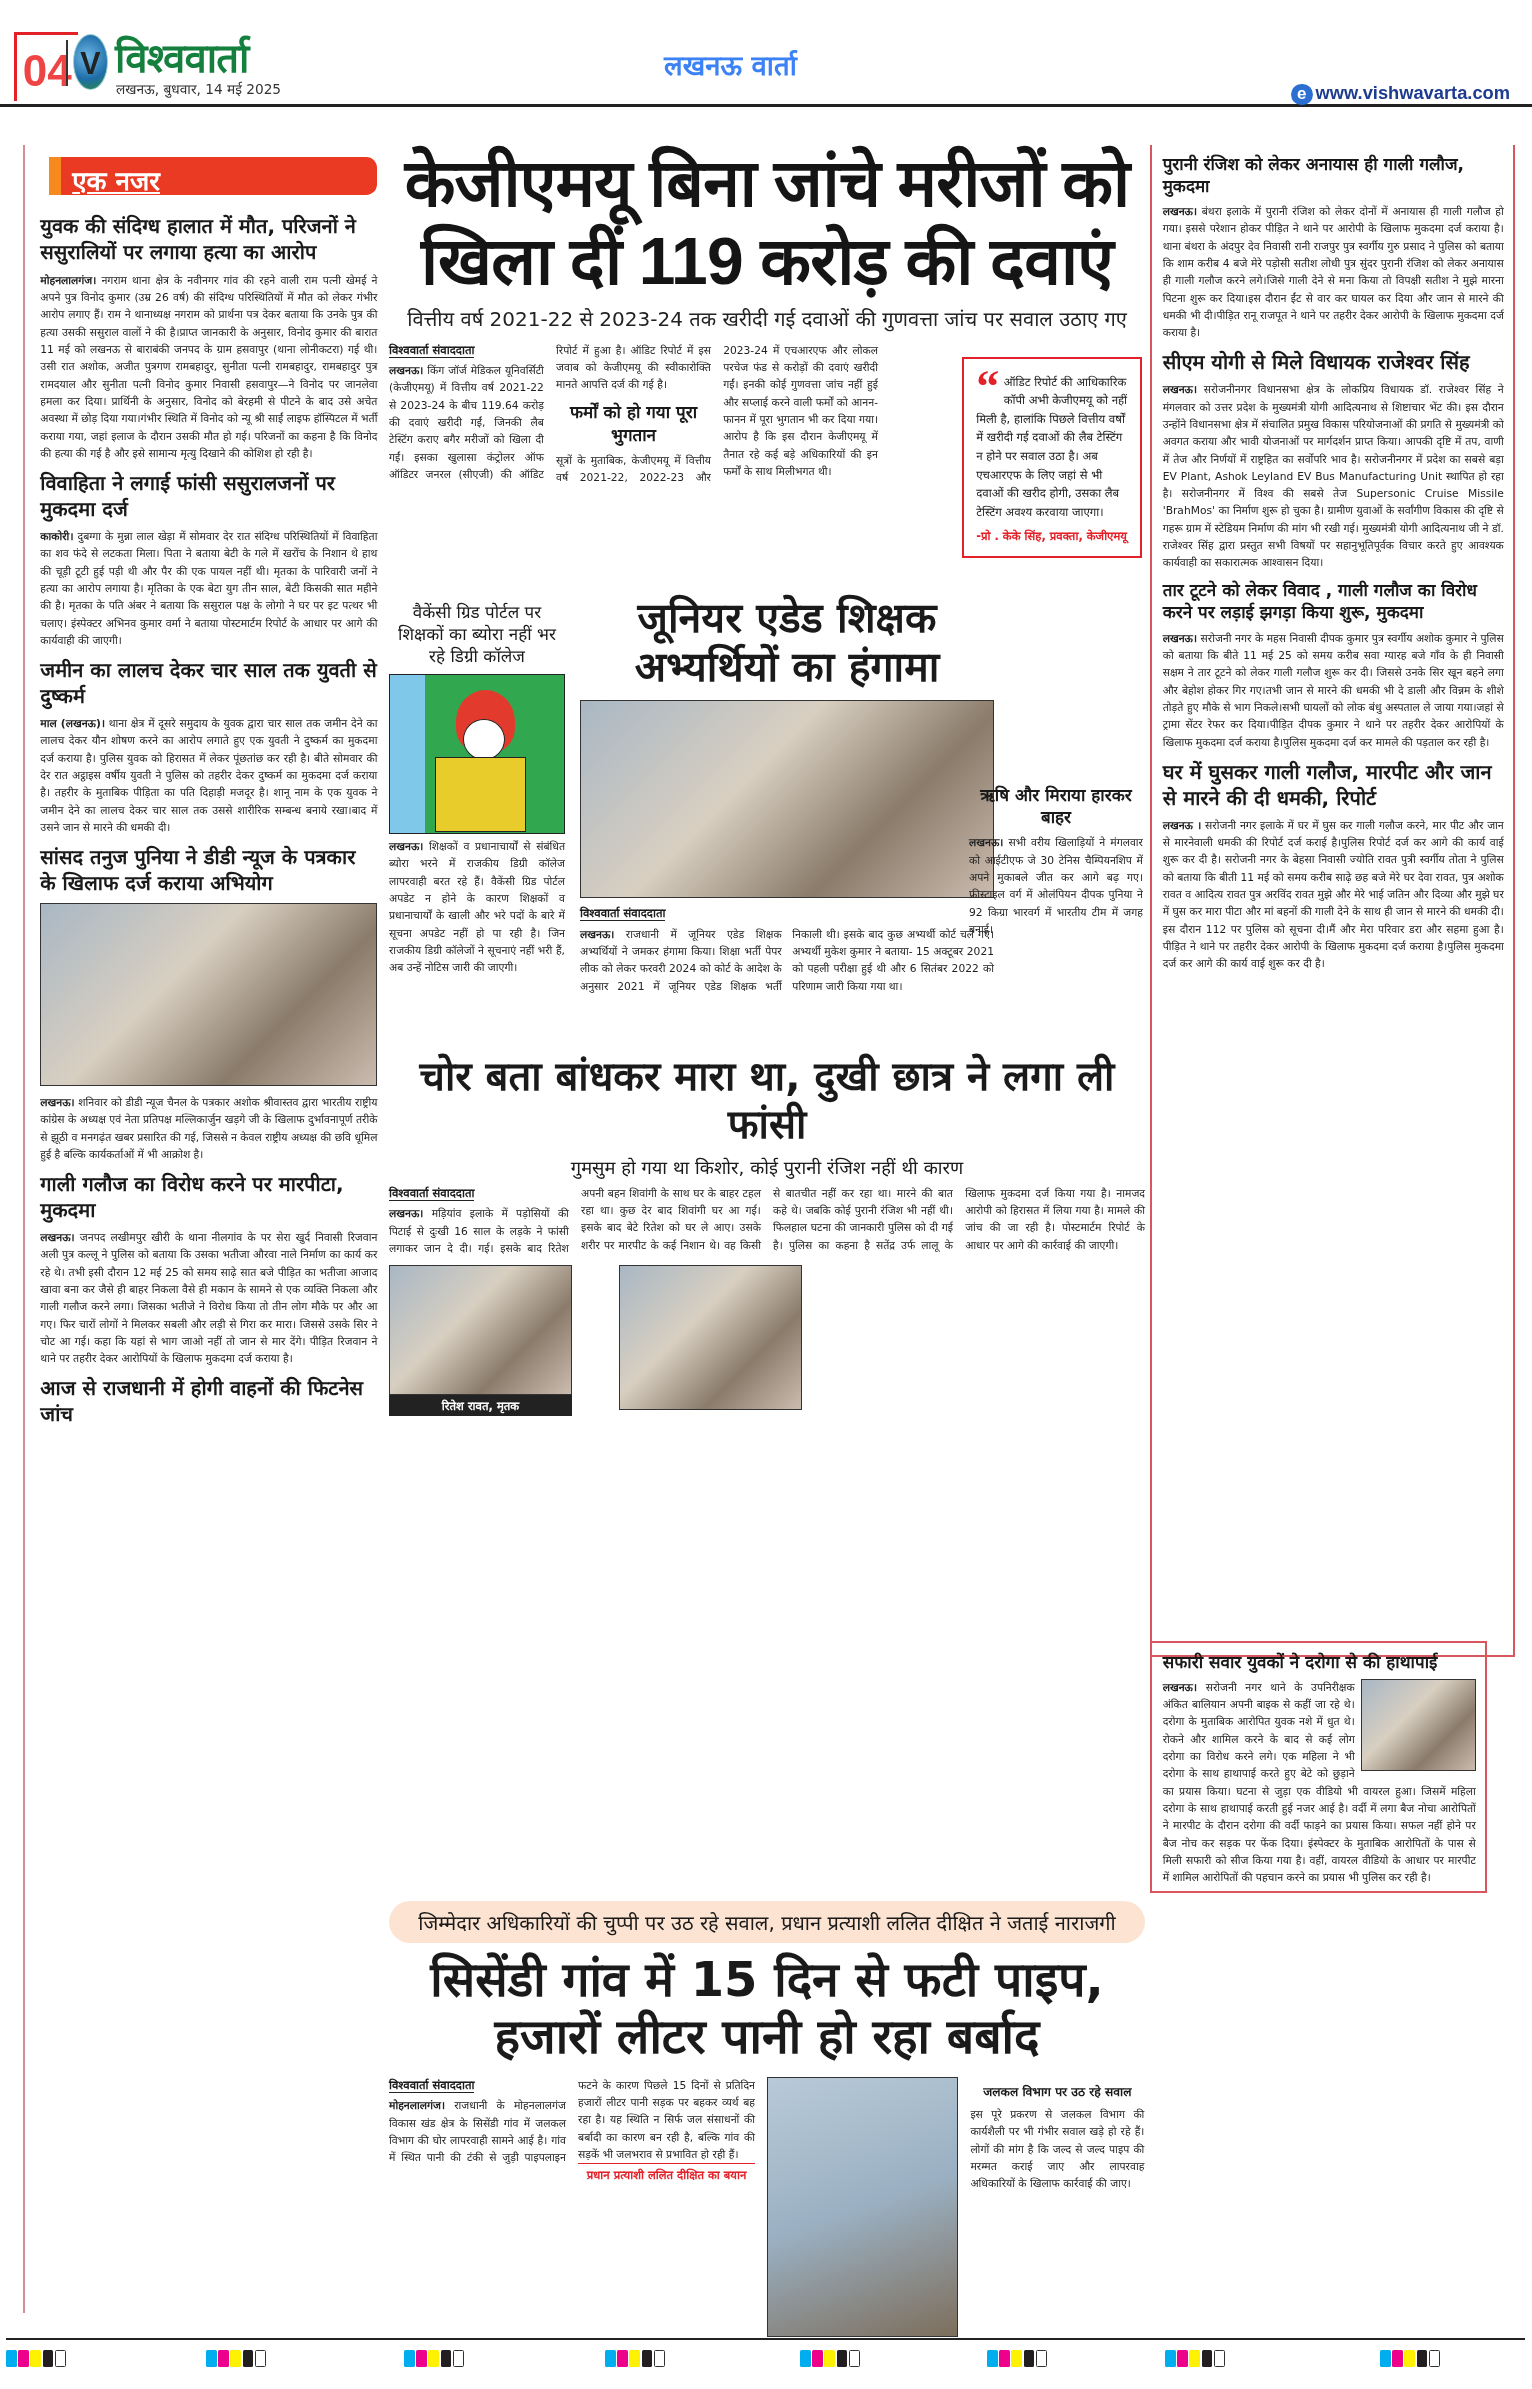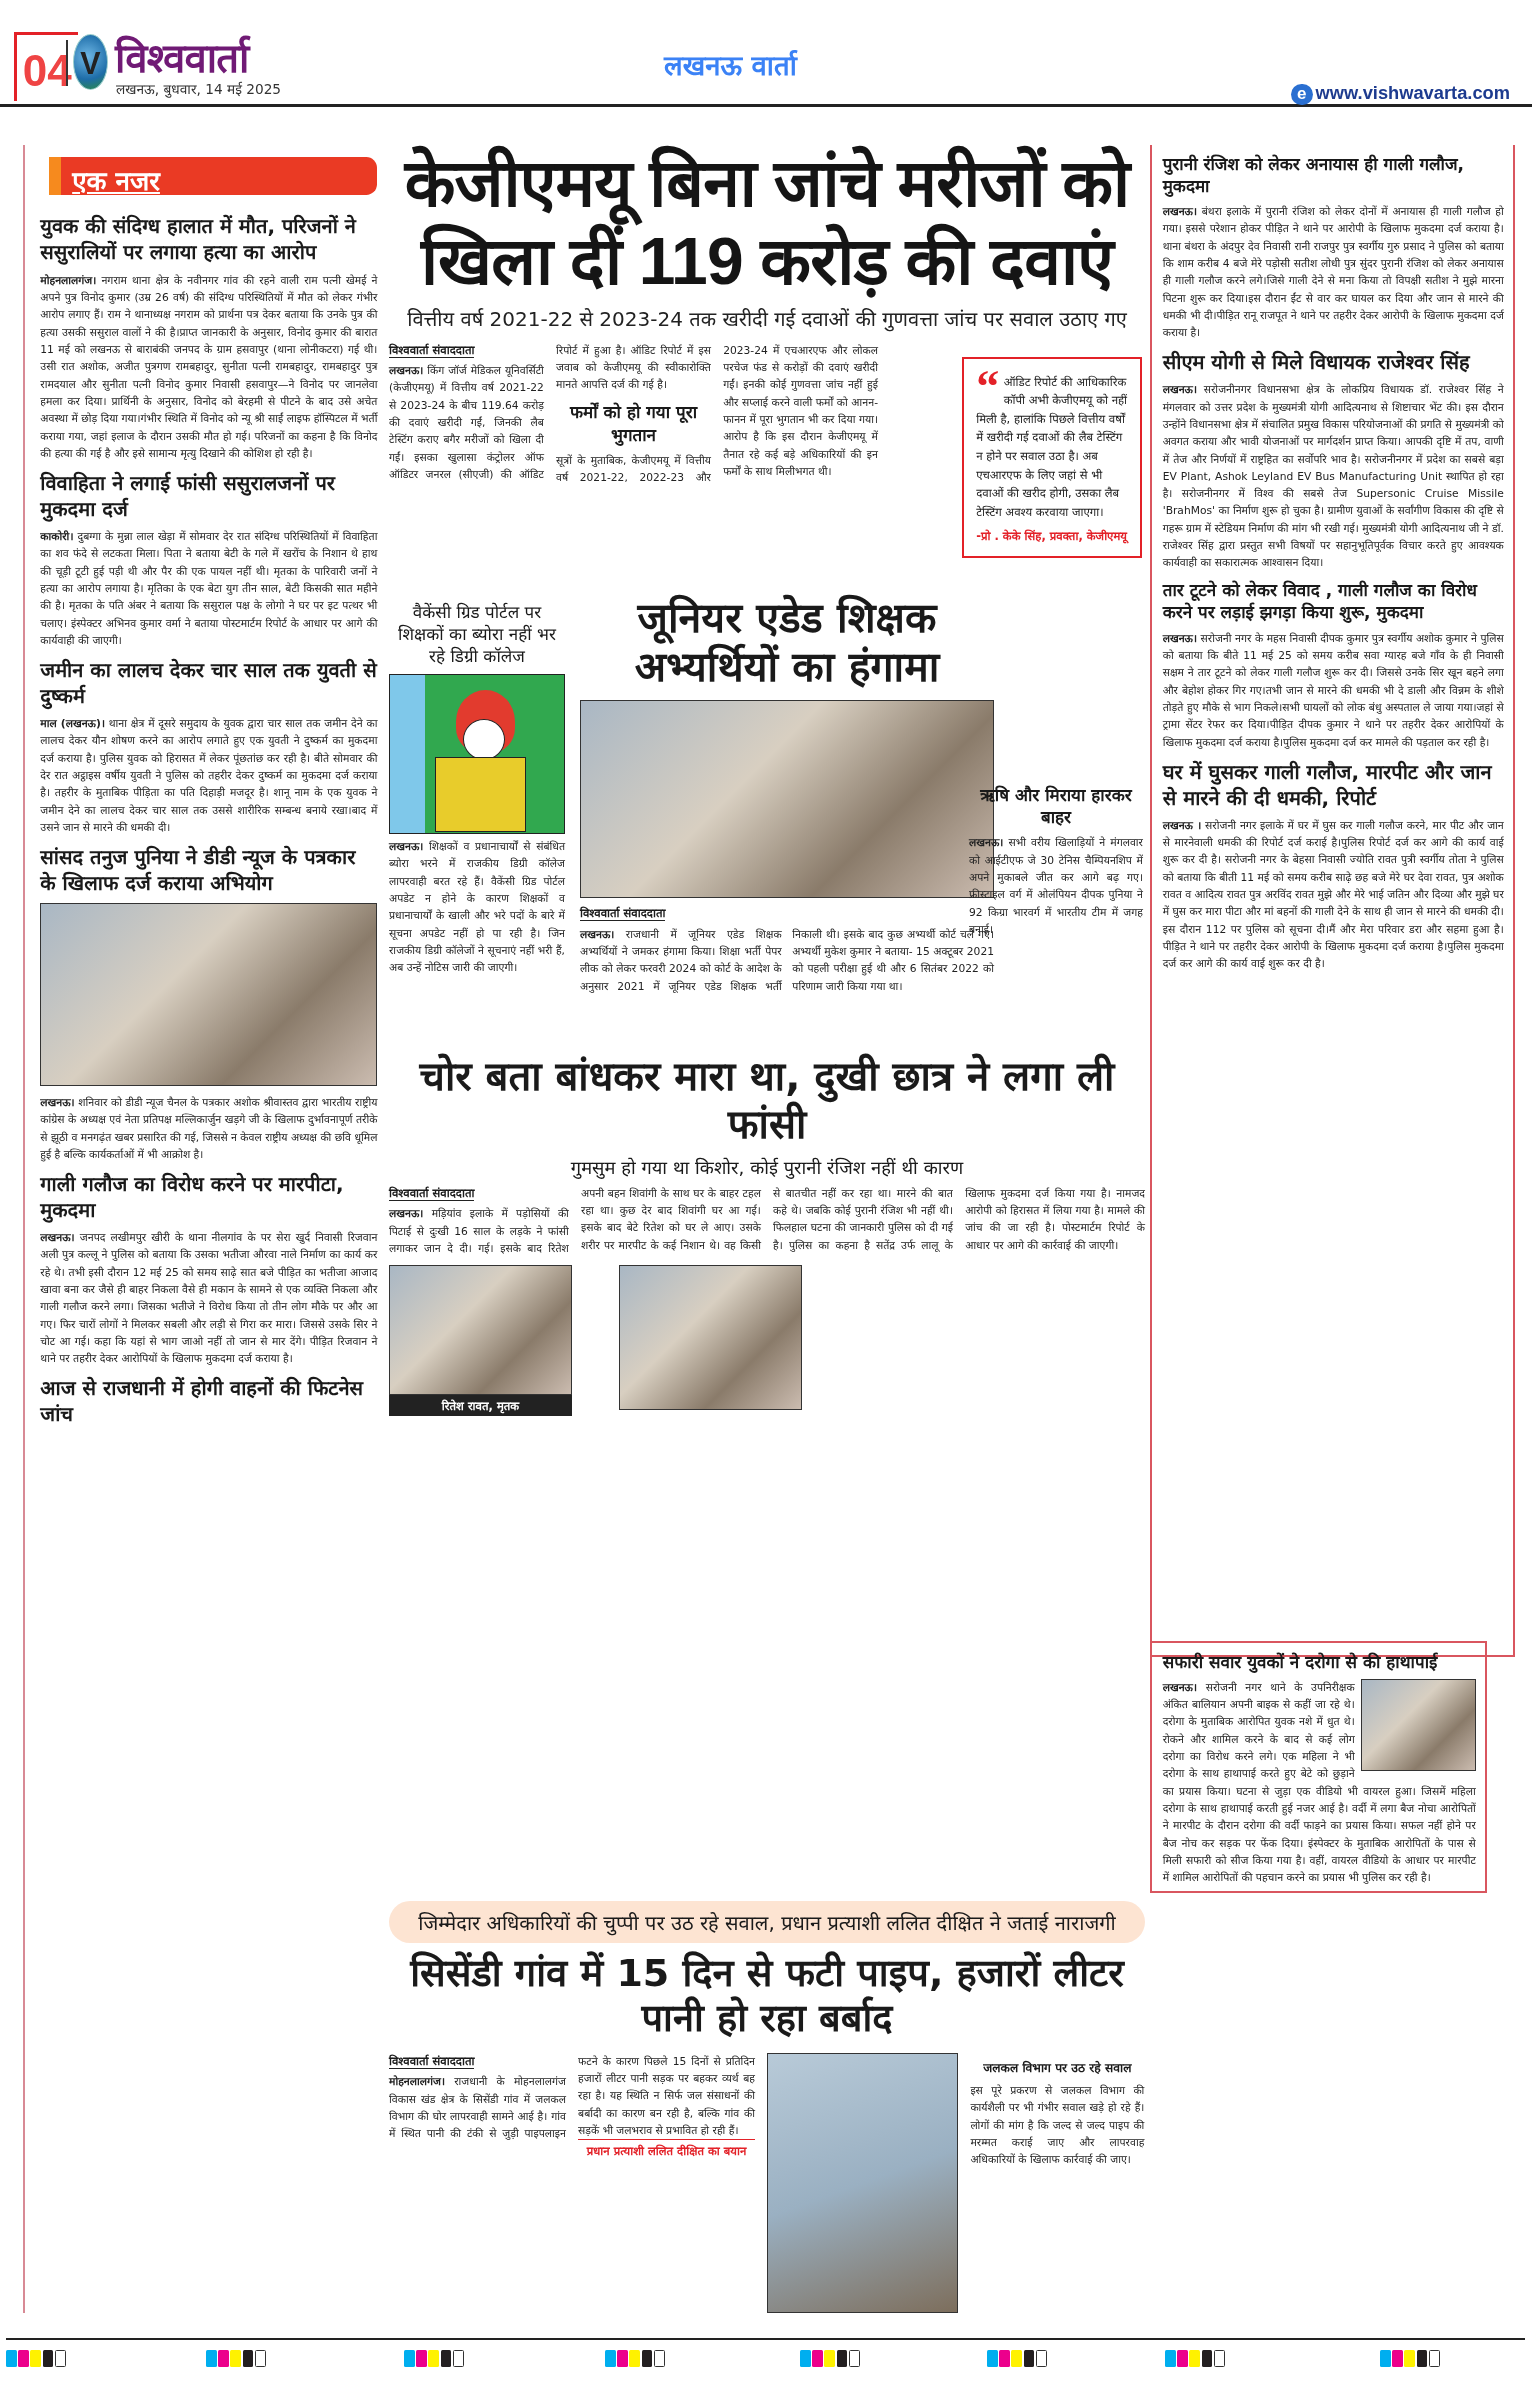--- a/index.html
+++ b/index.html
@@ -5,21 +5,21 @@
   * { box-sizing: border-box; margin: 0; padding: 0; }
   html, body { width: 1533px; height: 2389px; background: #ffffff; overflow: hidden; }
   body { position: relative; font-family: "DejaVu Sans", sans-serif; color: #1a1a1a; }
 
   
   .masthead { position: absolute; left: 0; top: 0; width: 1533px; height: 107px; border-bottom: 3.1px solid #222; }
   .page-num { position: absolute; left: 13.7px; top: 23px; width: 64px; height: 69px; border-left: 3.8px solid #e32128; border-top: 3.8px solid #e32128; font: bold 44px "Liberation Sans", sans-serif; color:#ef4444; padding: 10.7px 0 0 6.1px; margin-top: 9px; }
   .sep { position:absolute; left: 66px; top: 40px; width:1.5px; height:46px; background:#333; }
   .logo { position: absolute; left: 73px; top: 34px; width: 35px; height: 56px; border-radius: 50%; background: radial-gradient(circle at 40% 40%, #6fb8e6, #1e6da8 60%, #2c8b3c); border:1.5px solid #9cc; }
   .logo span { display:block; text-align:center; font: bold 30.5px "Liberation Sans", sans-serif; color:#222; padding-top:10.7px; }
-  .brand { position: absolute; left: 115px; top: 29px; font: bold 40px "DejaVu Sans", sans-serif; color:#701a75; letter-spacing:-0.8px; }
+  .brand { position: absolute; left: 115px; top: 29px; font: bold 40px "DejaVu Sans", sans-serif; color:#15803d; letter-spacing:-0.8px; }
   .dateline { position: absolute; left: 116px; top: 79px; font: 13.7px "DejaVu Sans", sans-serif; color:#333; }
   .section-title { position: absolute; left: 664px; top: 46px; font: bold 27.5px "DejaVu Sans", sans-serif; color:#3b82f6; }
   .website { position: absolute; right: 23px; top: 82px; font: bold 18.3px "Liberation Sans", sans-serif; color:#1d3b8f; }
   .website .e { display:inline-block; width:21.4px; height:21.4px; border-radius:50%; background:#2a6fd1; color:#fff; text-align:center; font: bold 17px "Liberation Sans", sans-serif; margin-right:3.1px; }
 
   
   .col-left { position: absolute; left: 23px; top: 145px; width: 359px; height: 2168px; border-left: 2.3px solid #d88a95; padding: 0 4.6px 0 15.3px; }
   .col-right { position: absolute; left: 1150px; top: 145px; width: 365px; height: 1512px; border: 2.3px solid #d9565f; border-top: none; padding: 0 9.2px 0 10.7px; }
   .col-right2 { position: absolute; left: 1150px; top: 1641px; width: 337px; height: 252px; border: 2.3px solid #d9565f; padding: 0 9.2px 0 10.7px; }
   .center { position: absolute; left: 389px; top: 145px; width: 756px; }
@@ -162,21 +162,21 @@
           <div class="photo" style="height:130px; margin:0;"></div>
           <div style="background:#222; color:#fff; font:bold 11.5px 'DejaVu Sans', sans-serif; padding:3.1px 6.1px; text-align:center;">रितेश रावत, मृतक</div>
         </div>
         <div class="photo" style="width:183px; height:145px; margin:0;"></div>
       </div>
     </div>
   </section>
 
   <section style="position:absolute; left:0; top:1756px; width:756px;">
     <div class="strip">जिम्मेदार अधिकारियों की चुप्पी पर उठ रहे सवाल, प्रधान प्रत्याशी ललित दीक्षित ने जताई नाराजगी</div>
-    <h2 class="big-hl2" style="font-size:38px; margin-top:7.6px;">सिसेंडी गांव में 15 दिन से फटी पाइप, हजारों लीटर पानी हो रहा बर्बाद</h2>
+    <h2 class="big-hl2" style="font-size:48px; margin-top:7.6px;">सिसेंडी गांव में 15 दिन से फटी पाइप, हजारों लीटर पानी हो रहा बर्बाद</h2>
     <div style="display:flex; gap:12.2px; margin-top:10.7px;">
       <div style="width:366px; column-count:2; column-gap:12.2px;">
         <div class="byline">विश्ववार्ता संवाददाता</div>
         <p class="body"><b>मोहनलालगंज।</b> <span>राजधानी के मोहनलालगंज विकास खंड क्षेत्र के सिसेंडी गांव में जलकल विभाग की घोर लापरवाही सामने आई है। गांव में स्थित पानी की टंकी से जुड़ी पाइपलाइन फटने के कारण पिछले 15 दिनों से प्रतिदिन हजारों लीटर पानी सड़क पर बहकर व्यर्थ बह रहा है। यह स्थिति न सिर्फ जल संसाधनों की बर्बादी का कारण बन रही है, बल्कि गांव की सड़कें भी जलभराव से प्रभावित हो रही हैं।</span></p>
         <div style="color:#e32128; font:bold 11.5px 'DejaVu Sans', sans-serif; text-align:center; border-top:1.5px solid #e32128; padding-top:3.1px;">प्रधान प्रत्याशी ललित दीक्षित का बयान</div>
       </div>
       <div class="photo" style="width:191px; height:260px; margin:0; background:linear-gradient(160deg,#b8cad8,#9ab0c2 50%,#7d6e5c);"></div>
       <div style="width:174px;">
         <div class="sub-hl" style="font-size:12.2px;">जलकल विभाग पर उठ रहे सवाल</div>
         <p class="body">इस पूरे प्रकरण से जलकल विभाग की कार्यशैली पर भी गंभीर सवाल खड़े हो रहे हैं। लोगों की मांग है कि जल्द से जल्द पाइप की मरम्मत कराई जाए और लापरवाह अधिकारियों के खिलाफ कार्रवाई की जाए।</p>

